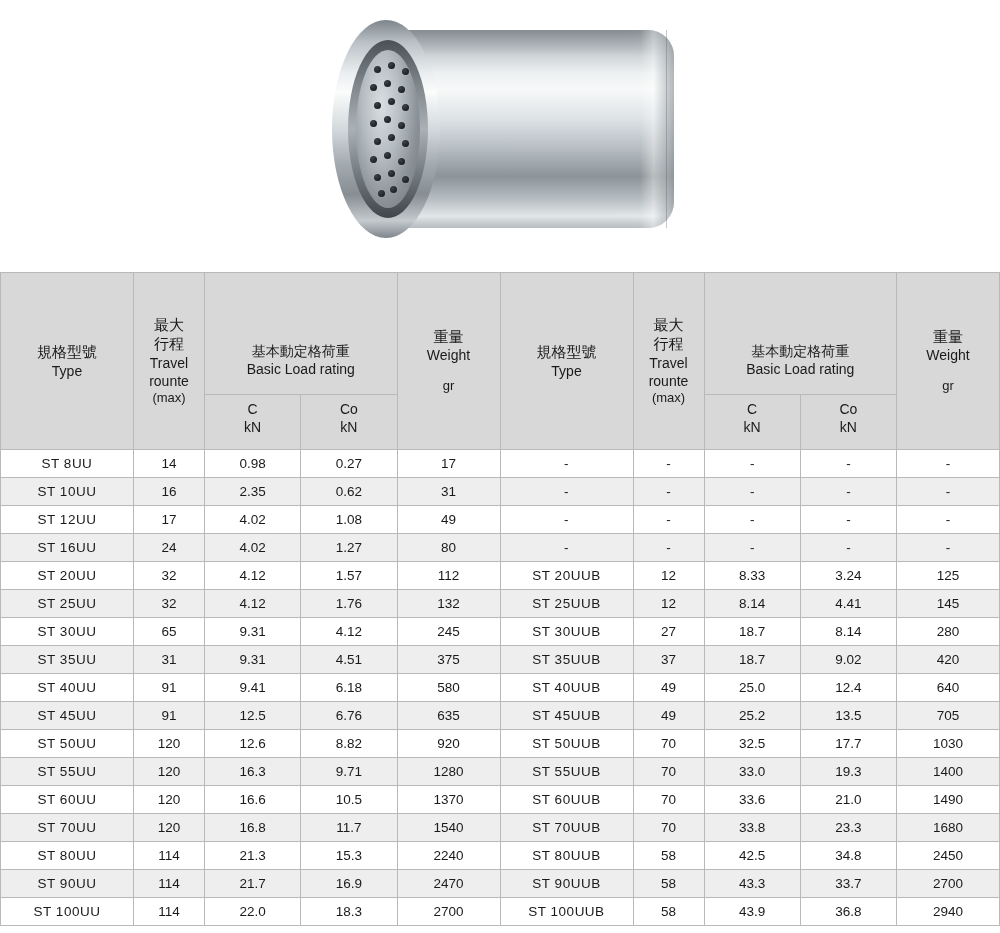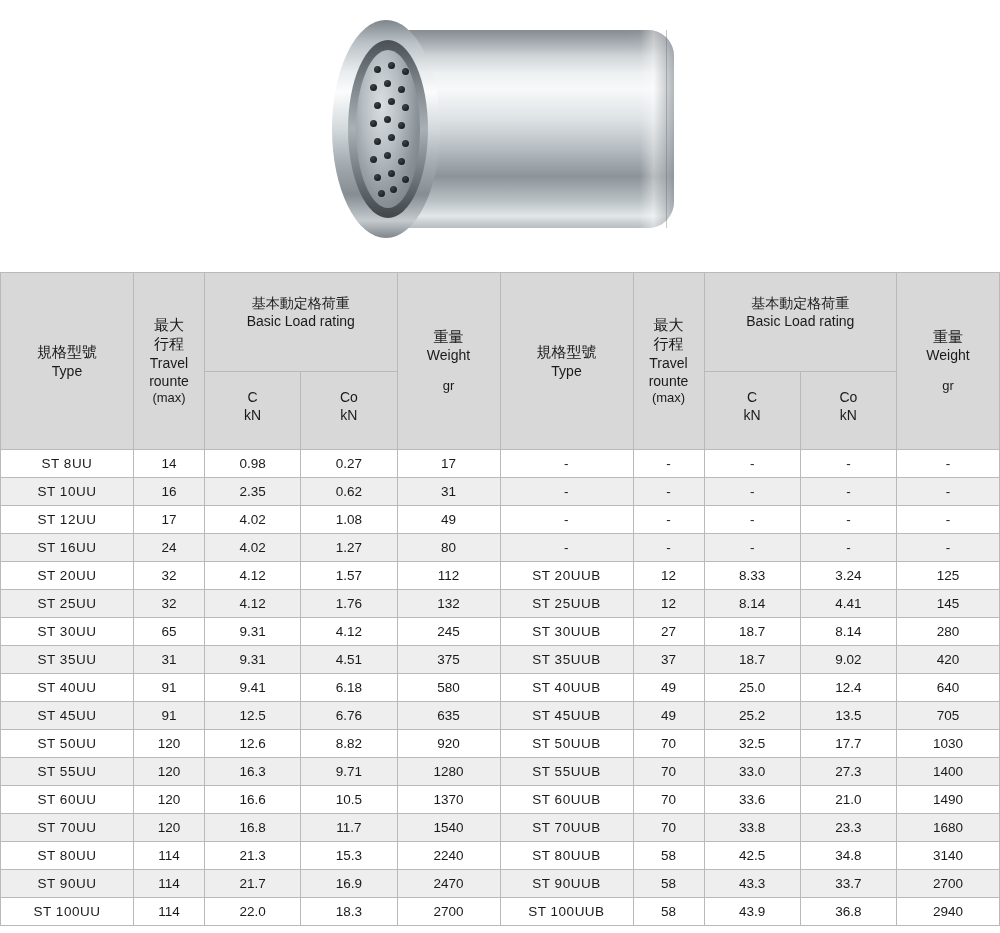--- a/index.html
+++ b/index.html
@@ -147,21 +147,21 @@
   }
   .hdr-cn { font-size: 15px; }
   .hdr-en { font-size: 14px; }
   .hdr-sm { font-size: 13px; }
 
   .group-head {
     padding: 4px 0 2px;
     font-size: 15px;
     line-height: 1.35;
   }
-  .group-head .cn { display: block; }
+  .group-head .cn { display: block; margin-top: 48px; }
   .group-head .en { display: block; font-size: 14px; }
 
   .sub-c {
     font-size: 14px;
     line-height: 1.3;
   }
 
   .spec-table tbody td {
     height: 27px;
     padding: 0 2px;
@@ -435,21 +435,21 @@
       </tr>
       <tr class="alt">
         <td class="type-cell">ST 55UU</td>
         <td>120</td>
         <td>16.3</td>
         <td>9.71</td>
         <td>1280</td>
         <td class="type-cell">ST  55UUB</td>
         <td>70</td>
         <td>33.0</td>
-        <td>27.3</td>
+        <td>19.3</td>
         <td>1400</td>
       </tr>
       <tr>
         <td class="type-cell">ST 60UU</td>
         <td>120</td>
         <td>16.6</td>
         <td>10.5</td>
         <td>1370</td>
         <td class="type-cell">ST  60UUB</td>
         <td>70</td>
@@ -472,21 +472,21 @@
       <tr>
         <td class="type-cell">ST 80UU</td>
         <td>114</td>
         <td>21.3</td>
         <td>15.3</td>
         <td>2240</td>
         <td class="type-cell">ST  80UUB</td>
         <td>58</td>
         <td>42.5</td>
         <td>34.8</td>
-        <td>3140</td>
+        <td>2450</td>
       </tr>
       <tr class="alt">
         <td class="type-cell">ST 90UU</td>
         <td>114</td>
         <td>21.7</td>
         <td>16.9</td>
         <td>2470</td>
         <td class="type-cell">ST  90UUB</td>
         <td>58</td>
         <td>43.3</td>

